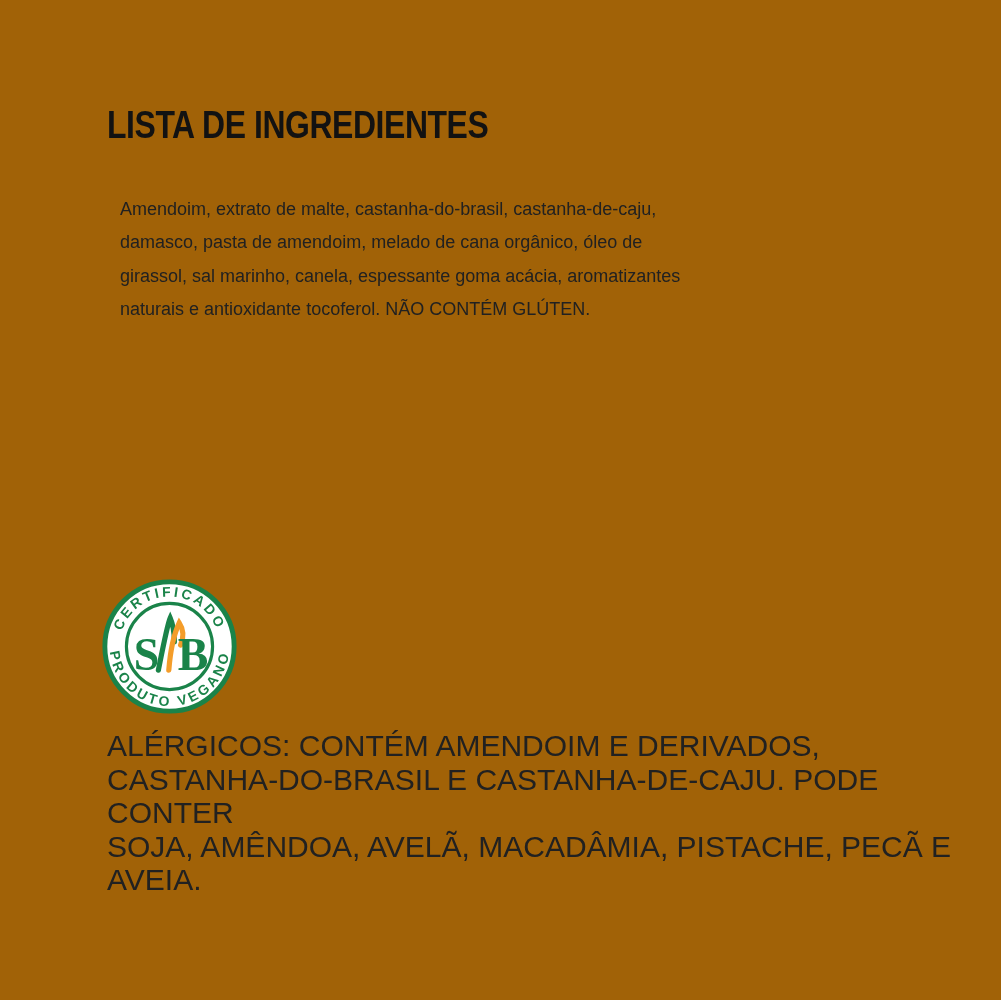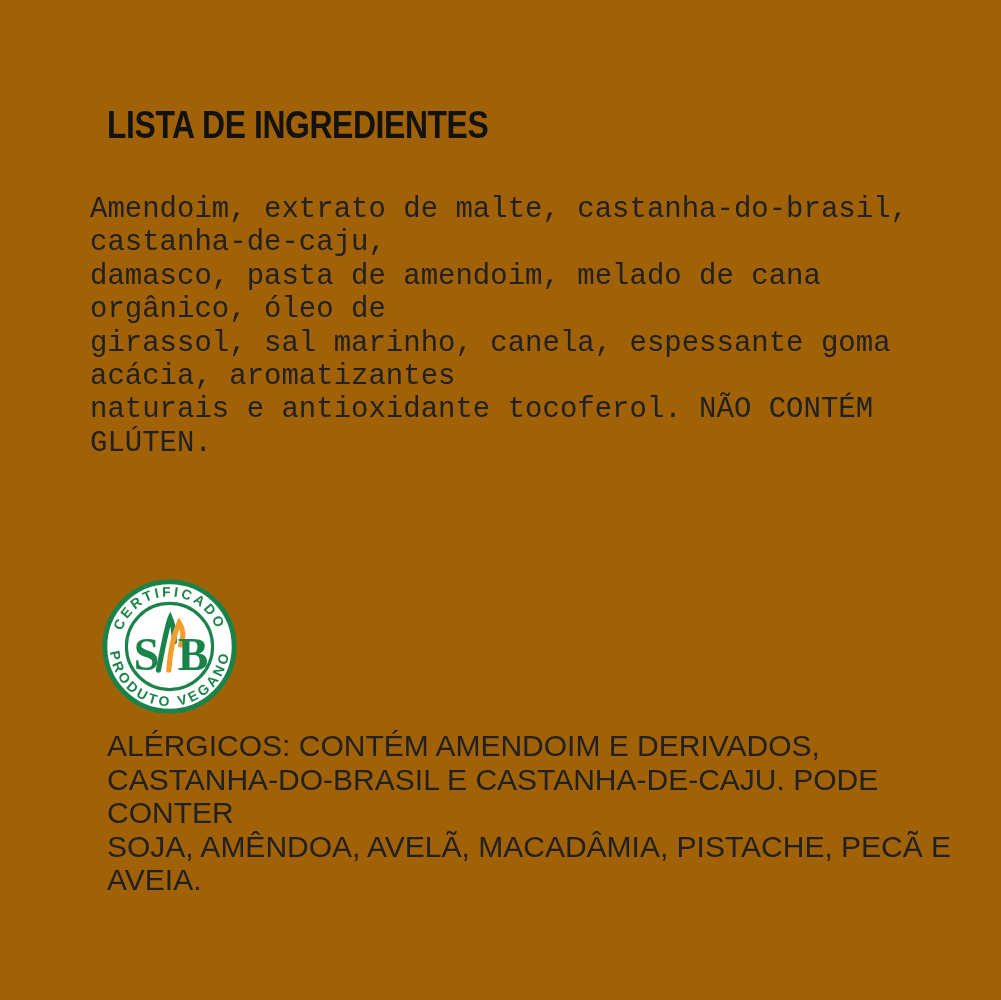--- a/index.html
+++ b/index.html
@@ -25,28 +25,27 @@
     line-height: 1;
     font-weight: 900;
     color: #121212;
     letter-spacing: -0.5px;
     transform: scaleX(0.84);
     transform-origin: left top;
     white-space: nowrap;
   }
   .ingredients-text {
     position: absolute;
-    left: 90px;
+    left: 120px;
     top: 193px;
     width: 880px;
-    font-size: 29px;
+    font-size: 18px;
     line-height: 33.4px;
     color: #212121;
     white-space: pre-line;
-    font-family: Liberation Mono, monospace;
   }
   .allergens-text {
     position: absolute;
     left: 107px;
     top: 729px;
     width: 880px;
     font-size: 30px;
     line-height: 33.5px;
     color: #212121;
     white-space: pre-line;

